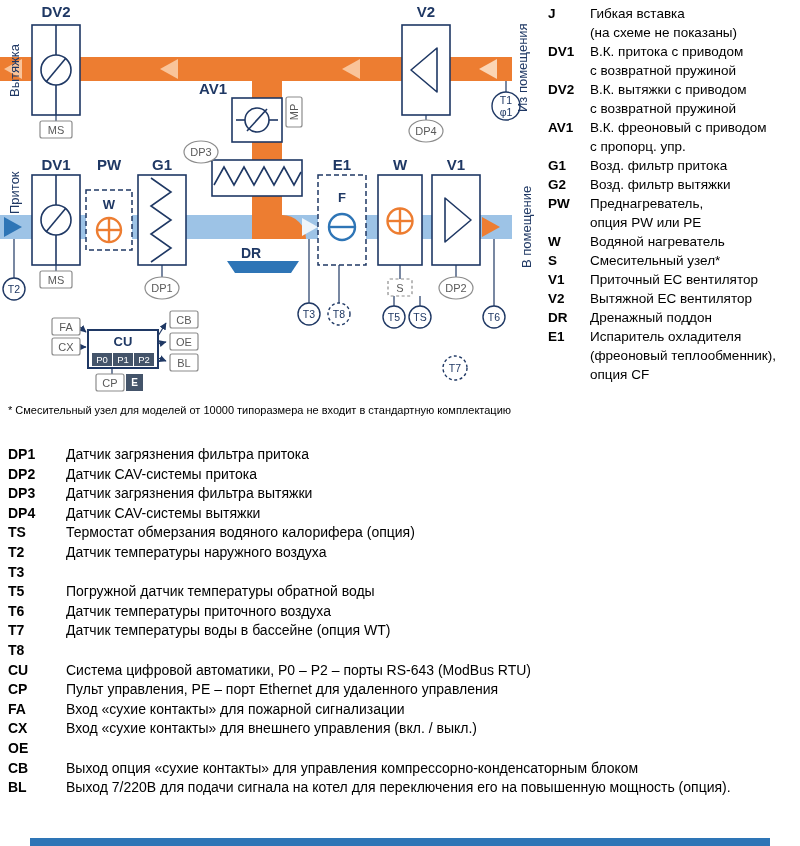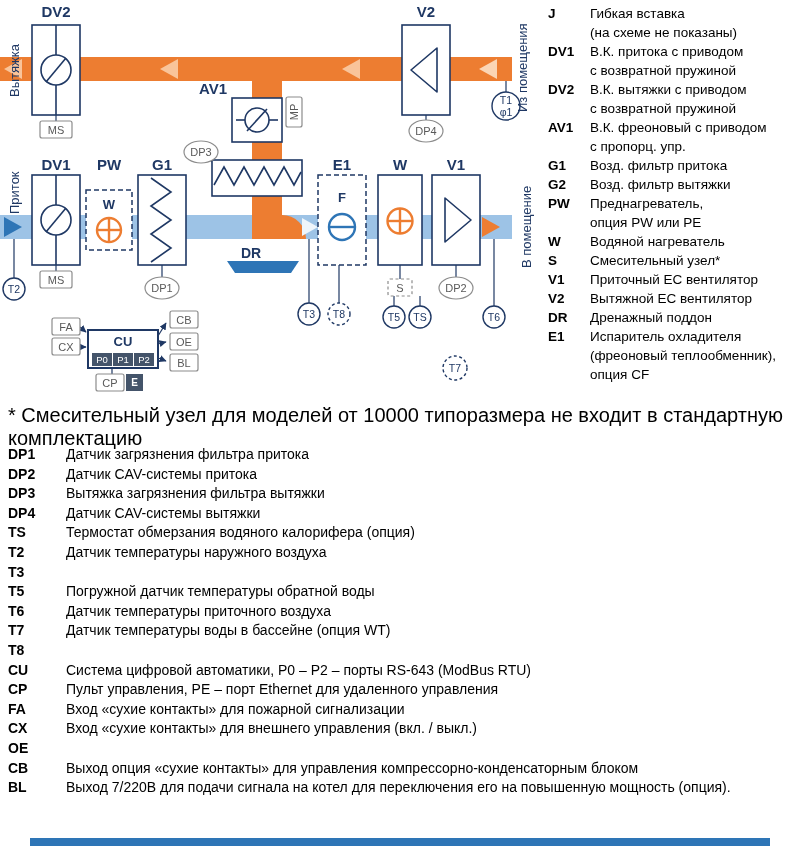--- a/index.html
+++ b/index.html
@@ -24,21 +24,21 @@
   .ptxt{font-size:9.5px;fill:#fff;text-anchor:middle;dominant-baseline:central}
   .etxt{font-size:10px;font-weight:bold;fill:#fff;text-anchor:middle;dominant-baseline:central}
   .heatc{fill:#fff;stroke:#ed7d31;stroke-width:2.4}
   .heat{stroke:#ed7d31;stroke-width:2.4;fill:none}
   .coolc{fill:#fff;stroke:#2e75b6;stroke-width:2.4}
   .cool{stroke:#2e75b6;stroke-width:2.4;fill:none}
   .legend{position:absolute;left:548px;top:4px;width:250px}
   .legend-row{display:flex;font-size:13.5px;line-height:19px}
   .legend-term{flex:0 0 42px;font-weight:bold}
   .legend-desc{white-space:pre-line}
-  .footnote{position:absolute;left:8px;top:404px;width:786px;font-size:20px}
+  .footnote{position:absolute;left:8px;top:404px;width:786px;font-size:11px}
   .slist{position:absolute;left:8px;top:445px;width:788px}
   .slist-row{display:flex;font-size:14px;line-height:19.6px}
   .slist-term{flex:0 0 58px;font-weight:bold}
   .bottombar{position:absolute;left:30px;top:838px;width:740px;height:8px;background:#2e75b6}
 </style>
 </head>
 <body>
 
 <div class="page">
 
@@ -312,21 +312,21 @@
   <div class="slist-row">
       <span class="slist-term">DP1</span>
       <span class="slist-desc">Датчик загрязнения фильтра притока</span>
     </div>
       <div class="slist-row">
       <span class="slist-term">DP2</span>
       <span class="slist-desc">Датчик CAV-системы притока</span>
     </div>
       <div class="slist-row">
       <span class="slist-term">DP3</span>
-      <span class="slist-desc">Вытяжка загрязнения фильтра вытяжки</span>
+      <span class="slist-desc">Датчик загрязнения фильтра вытяжки</span>
     </div>
       <div class="slist-row">
       <span class="slist-term">DP4</span>
       <span class="slist-desc">Датчик CAV-системы вытяжки</span>
     </div>
       <div class="slist-row">
       <span class="slist-term">TS</span>
       <span class="slist-desc">Термостат обмерзания водяного калорифера (опция)</span>
     </div>
       <div class="slist-row">

